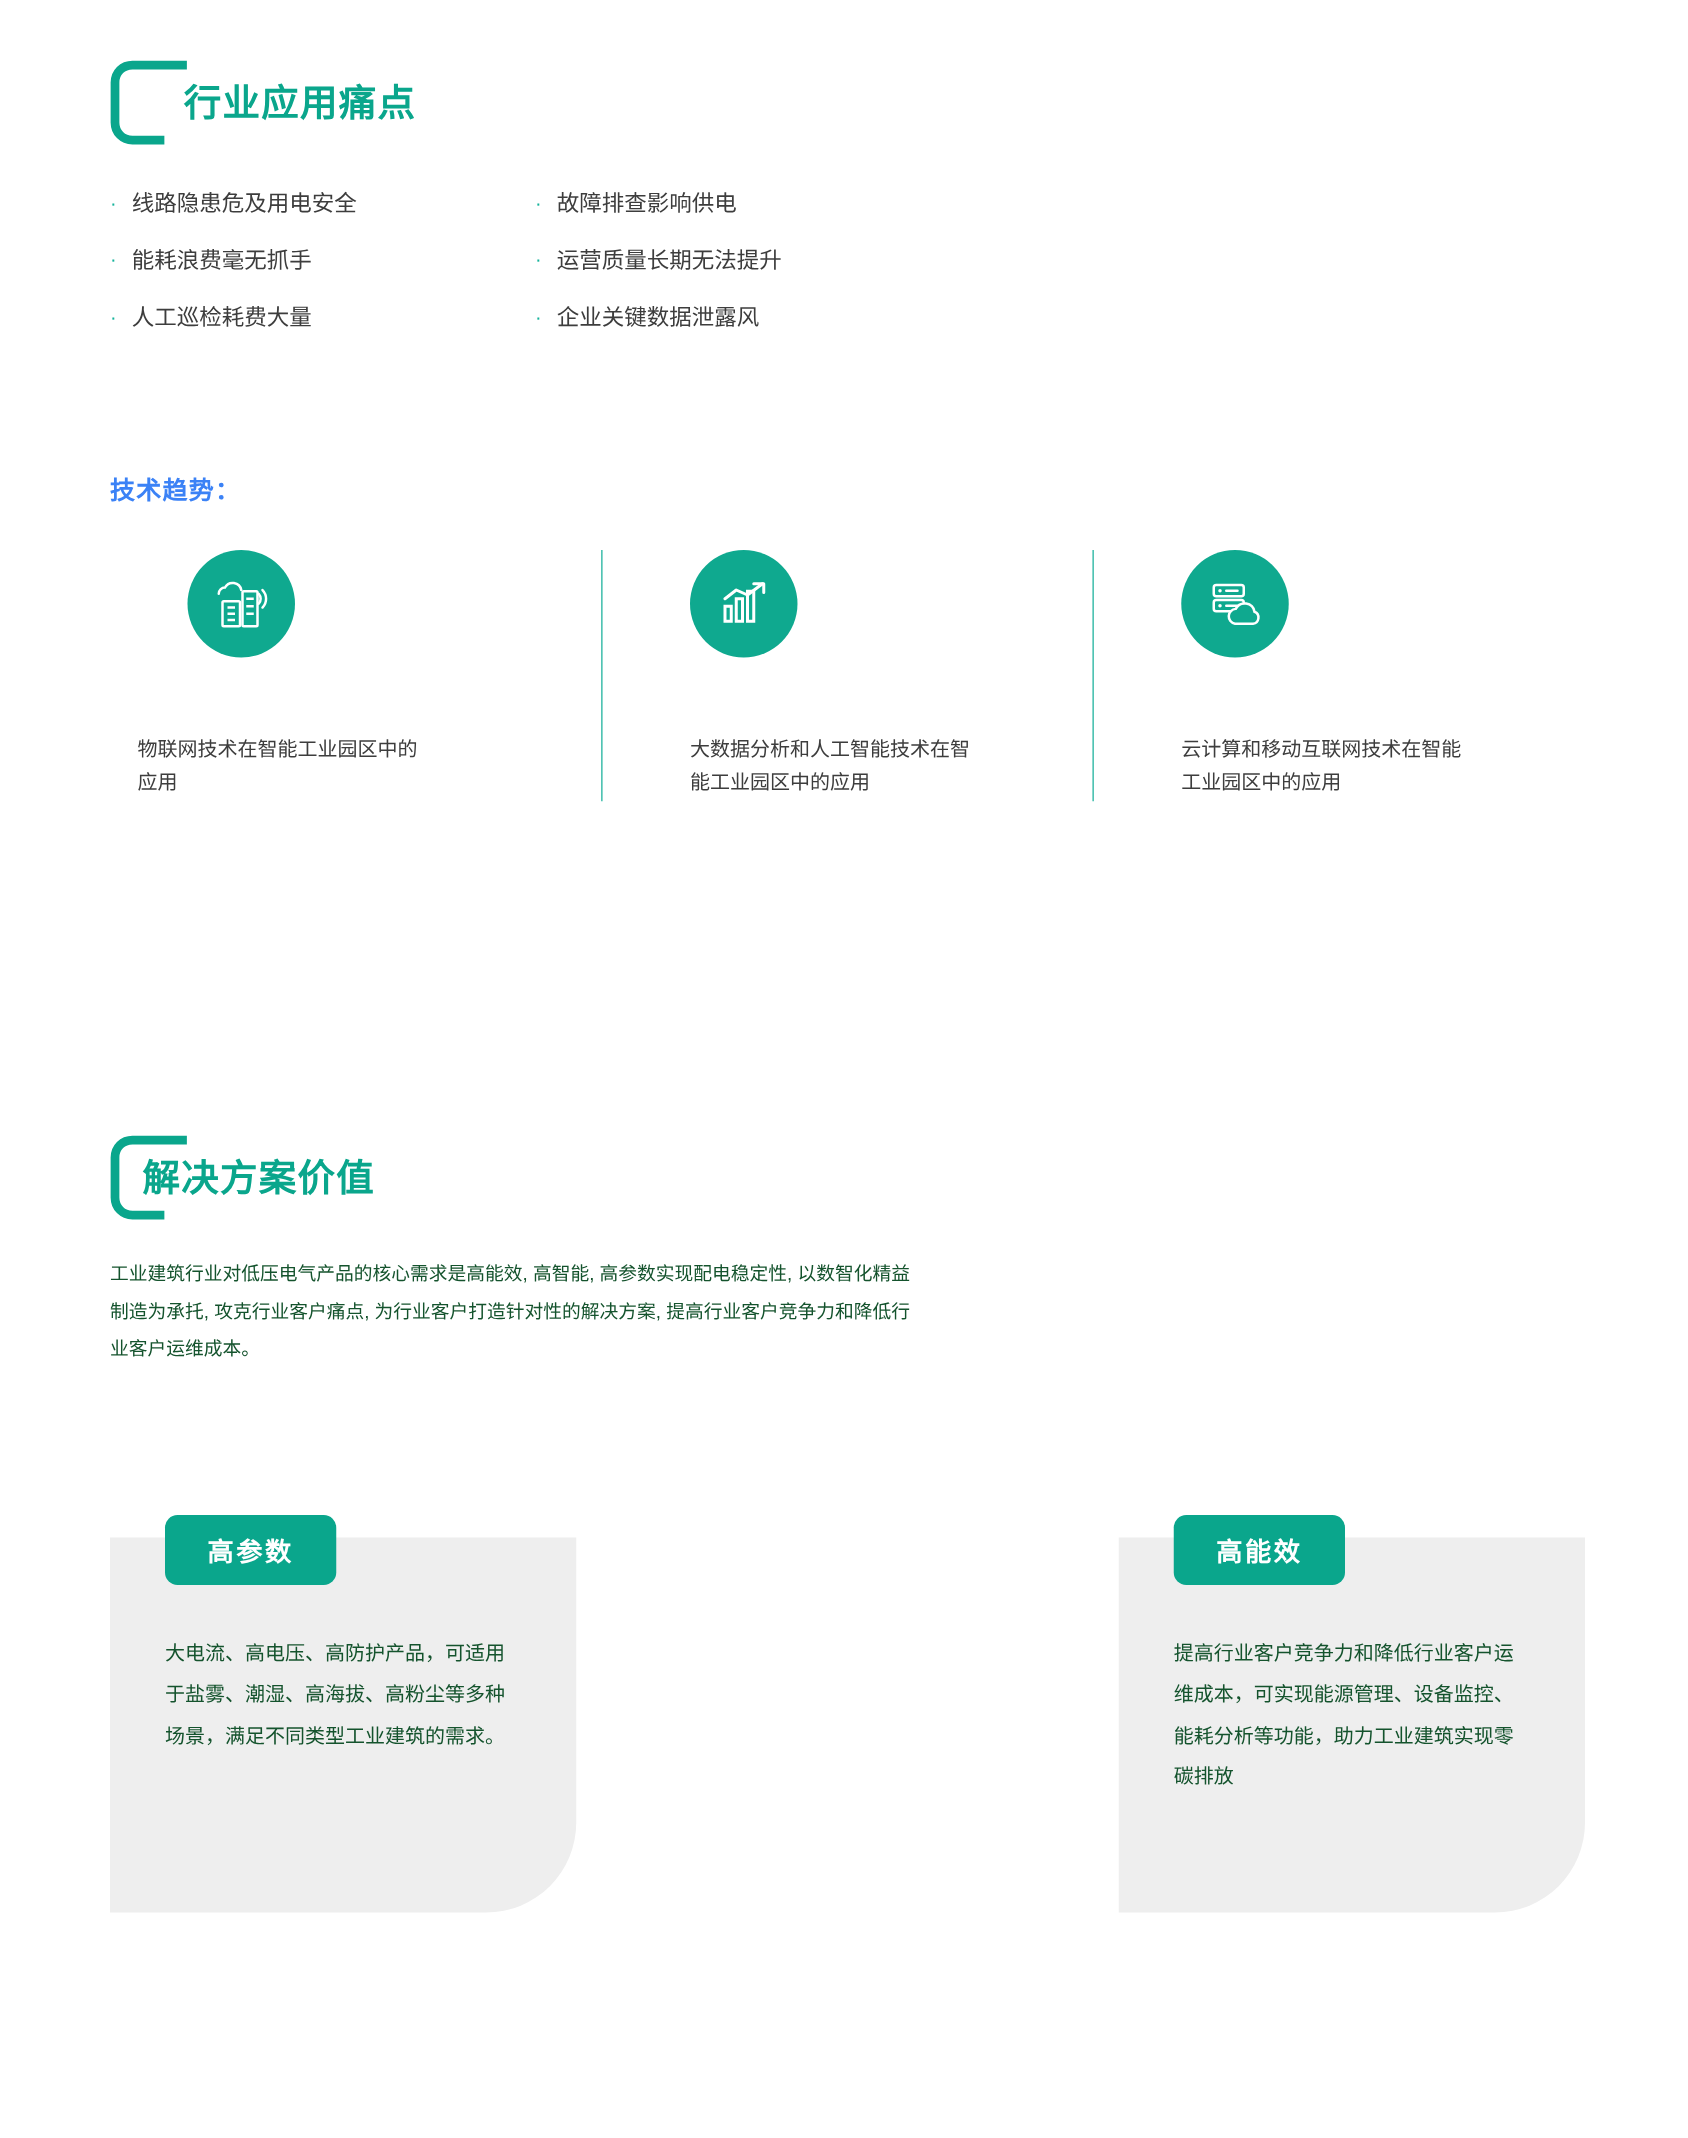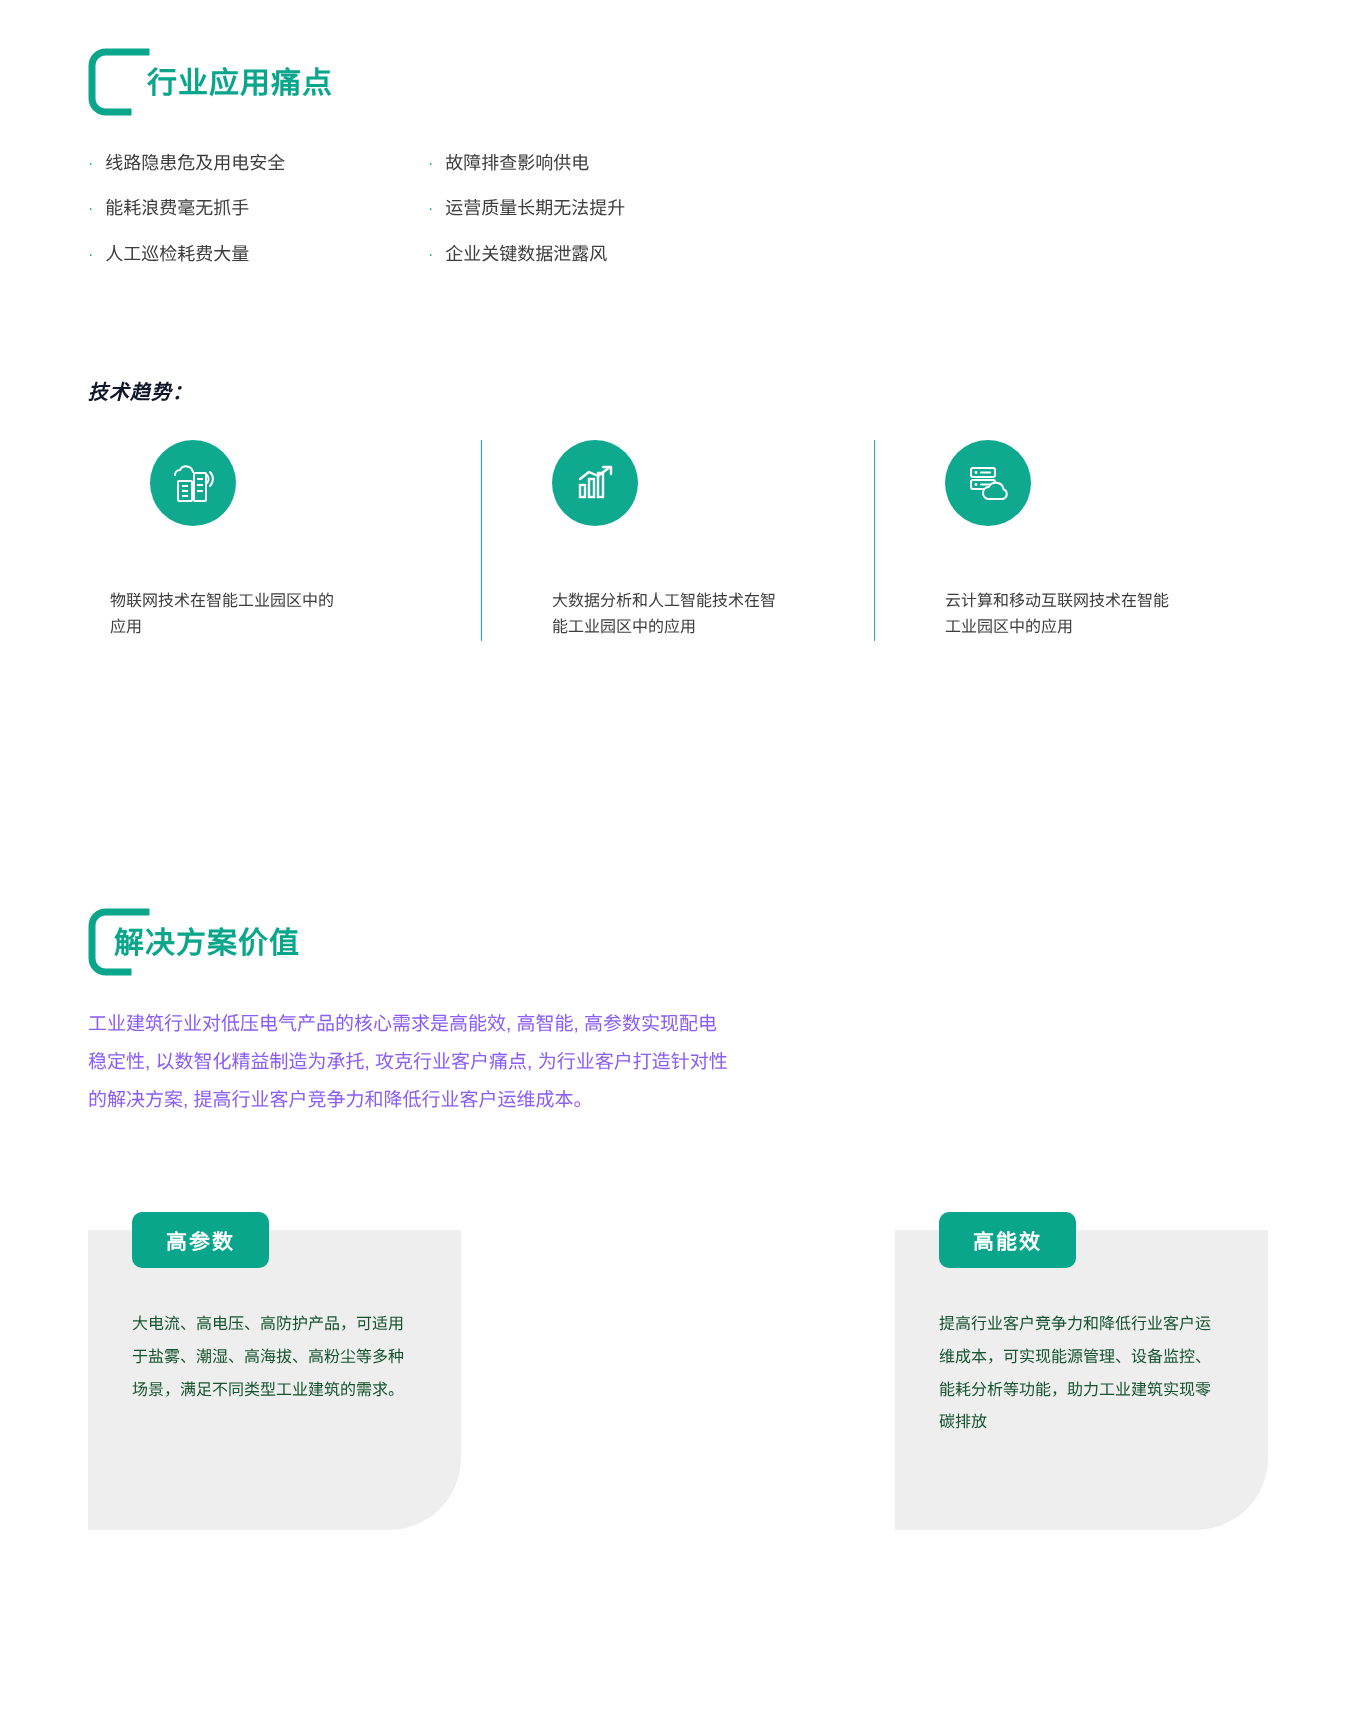--- a/index.html
+++ b/index.html
@@ -63,23 +63,22 @@
     line-height: 1.45;
   }
 
   
   .trend-label {
     position: absolute;
     left: 88px;
     top: 376px;
     font-size: 20px;
     font-weight: bold;
-    color: #0f172a;
+    color: #3b82f6;
     letter-spacing: 1px;
-    font-style: italic;
   }
   .trends {
     position: absolute;
     left: 88px;
     top: 440px;
     width: 1180px;
     display: flex;
   }
   .trend {
     width: 393px;
@@ -106,23 +105,23 @@
     width: 230px;
   }
   .trend:first-child .trend-text { margin-left: -40px; }
 
   
   .sv-paragraph {
     position: absolute;
     left: 88px;
     top: 1005px;
     width: 640px;
-    font-size: 19px;
+    font-size: 15px;
     line-height: 2.0;
-    color: #8b5cf6;
+    color: #14532d;
   }
 
   
   .badge {
     position: absolute;
     left: 866px;
     top: 925px;
     width: 300px;
     height: 190px;
   }

